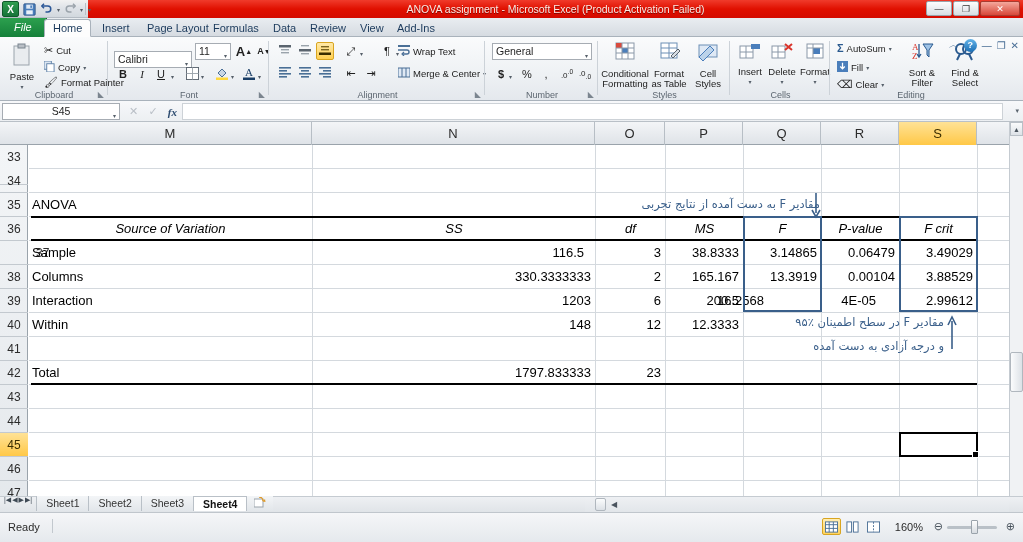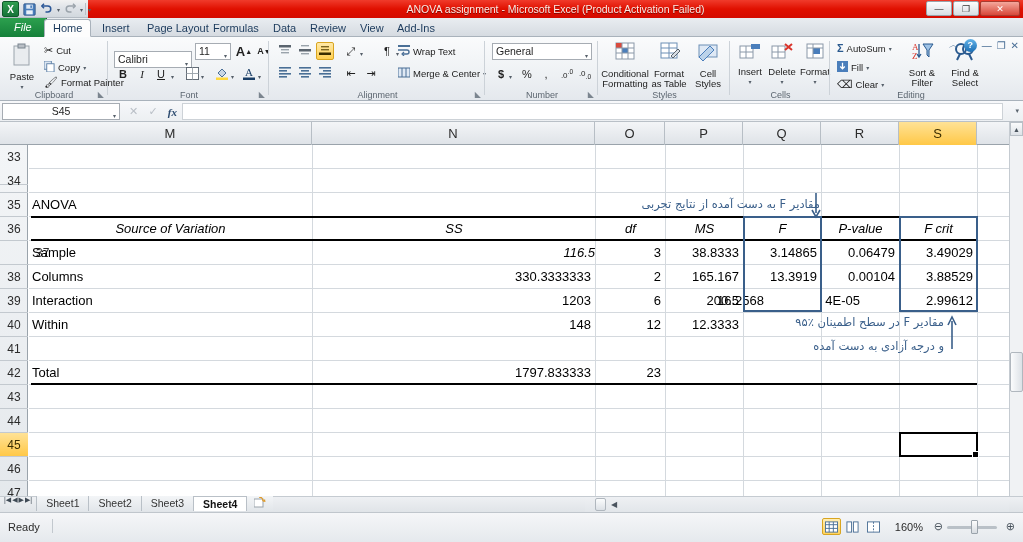--- a/index.html
+++ b/index.html
@@ -715,41 +715,41 @@
       <div class="cell c hdr" style="left:0;     top:72px; width:283px;">Source of Variation</div>
       <div class="cell c hdr" style="left:567px; top:72px; width:69px;">df</div>
       <div class="cell c hdr" style="left:637px; top:72px; width:77px;">MS</div>
       <div class="cell c hdr" style="left:715px; top:72px; width:77px;">F</div>
       <div class="cell c hdr" style="left:793px; top:72px; width:77px;">P-value</div>
       <div class="cell c hdr" style="left:871px; top:72px; width:77px;">F crit</div>
 
       <div class="thickline" style="left:2px; top:94px; width:946px;"></div>
 
       <div class="cell l" style="left:0;     top:96px; width:283px;">Sample</div>
-      <div class="cell r" style="left:288px; top:96px; width:282px;font-style:italic;">116.5</div>
+      <div class="cell r" style="left:277px; top:96px; width:282px;">116.5</div>
       <div class="cell r" style="left:567px; top:96px; width:69px;">3</div>
       <div class="cell r" style="left:637px; top:96px; width:77px;">38.8333</div>
       <div class="cell r" style="left:715px; top:96px; width:77px;">3.14865</div>
       <div class="cell r" style="left:793px; top:96px; width:77px;">0.06479</div>
       <div class="cell r" style="left:871px; top:96px; width:77px;">3.49029</div>
 
       <div class="cell l" style="left:0;     top:120px; width:283px;">Columns</div>
       <div class="cell r" style="left:284px; top:120px; width:282px;">330.3333333</div>
       <div class="cell r" style="left:567px; top:120px; width:69px;">2</div>
       <div class="cell r" style="left:637px; top:120px; width:77px;">165.167</div>
       <div class="cell r" style="left:715px; top:120px; width:77px;">13.3919</div>
       <div class="cell r" style="left:793px; top:120px; width:77px;">0.00104</div>
       <div class="cell r" style="left:871px; top:120px; width:77px;">3.88529</div>
 
       <div class="cell l" style="left:0;     top:144px; width:283px;">Interaction</div>
       <div class="cell r" style="left:284px; top:144px; width:282px;">1203</div>
       <div class="cell r" style="left:567px; top:144px; width:69px;">6</div>
       <div class="cell r" style="left:637px; top:144px; width:77px;">200.5</div>
       <div class="cell r" style="left:686px; top:144px; width:53px;">16.2568</div>
-      <div class="cell r" style="left:758px; top:144px; width:77px;">4E-05</div>
+      <div class="cell r" style="left:774px; top:144px; width:77px;">4E-05</div>
       <div class="cell r" style="left:871px; top:144px; width:77px;">2.99612</div>
 
       <div class="cell l" style="left:0;     top:168px; width:283px;">Within</div>
       <div class="cell r" style="left:284px; top:168px; width:282px;">148</div>
       <div class="cell r" style="left:567px; top:168px; width:69px;">12</div>
       <div class="cell r" style="left:637px; top:168px; width:77px;">12.3333</div>
 
       <div class="cell l" style="left:0;     top:216px; width:283px;">Total</div>
       <div class="cell r" style="left:284px; top:216px; width:282px;">1797.833333</div>
       <div class="cell r" style="left:567px; top:216px; width:69px;">23</div>

